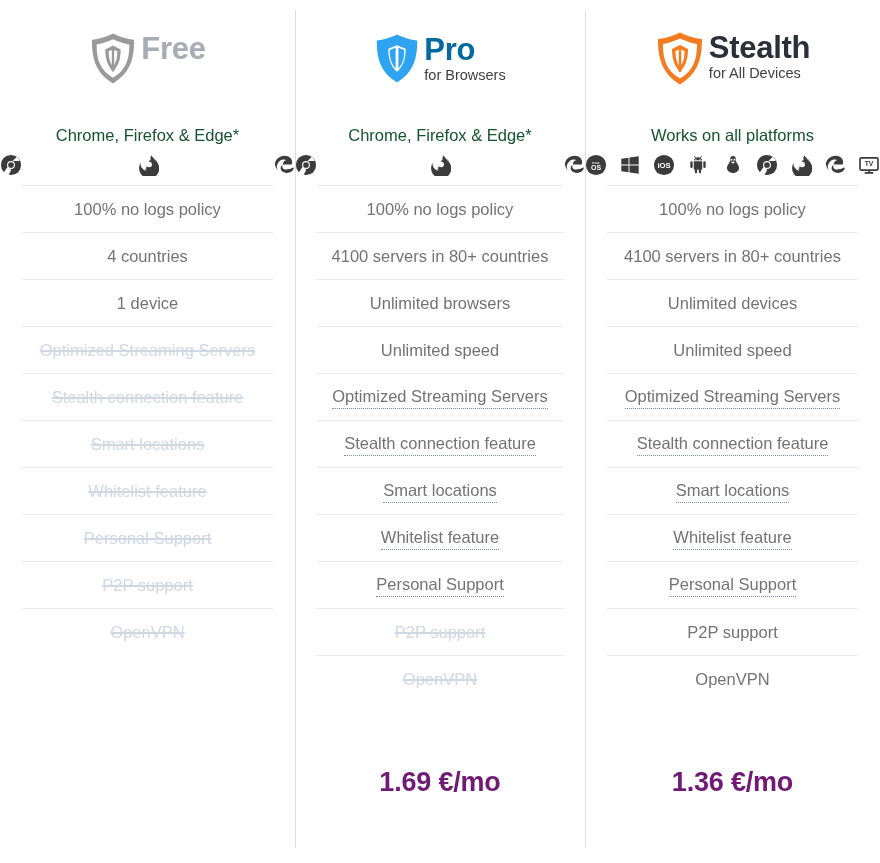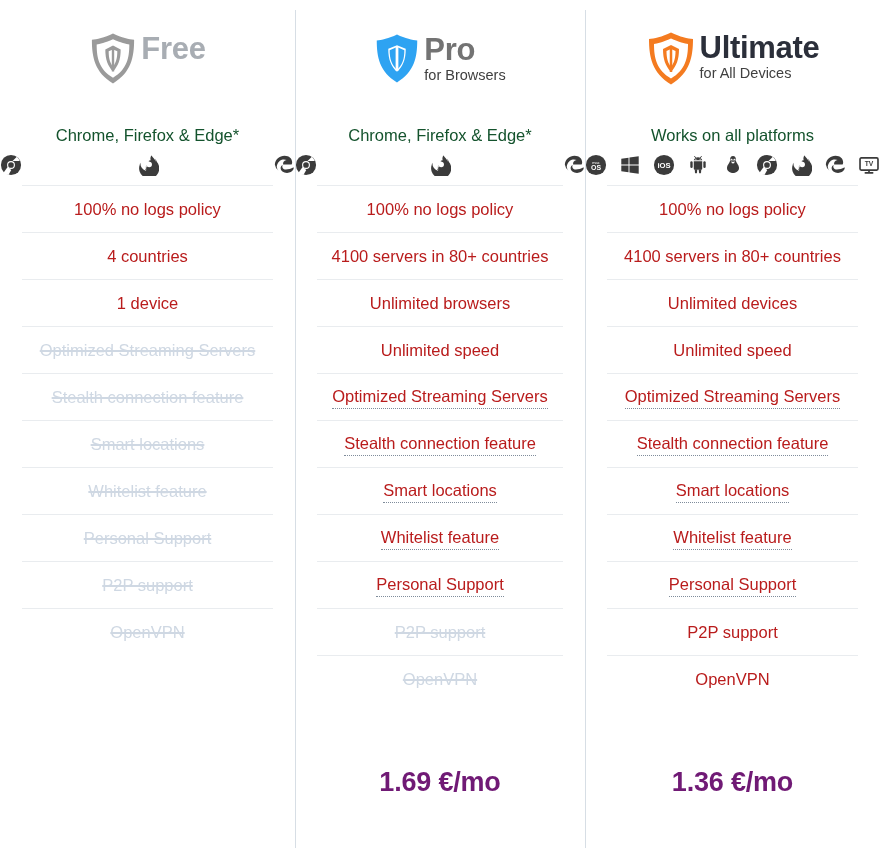--- a/index.html
+++ b/index.html
@@ -101,21 +101,21 @@
   }
   .feature {
     border-top: 1px solid #e9ecef;
     height: 47px;
     display: flex;
     align-items: center;
     justify-content: center;
     text-align: center;
     font-size: 16.5px;
     line-height: 20px;
-    color: #b91c1c;
+    color: #737373;
     padding: 0 2px;
     box-sizing: border-box;
   }
   .feature .txt { display: inline-block; }
   .feature.hinted .txt {
     border-bottom: 1.5px dotted #7f8c9b;
     padding-bottom: 2px;
   }
   .feature.off {
     color: #cfd8e3;
@@ -222,21 +222,21 @@
     <div class="plan plan-pro">
     <div class="plan-head">
       <div class="brand">
         <span class="shield"><svg width="46" height="51" viewBox="0 0 100 110" aria-hidden="true">
       <path d="M50 3 C32 12 16 15 6 16 C6 52 12 84 50 107 C88 84 94 52 94 16 C84 15 68 12 50 3 Z" fill="#2ea3f2"></path>
       <path d="M50 26 L50 84 M50 26 L31 34 C31 58 37 72 50 84 C63 72 69 58 69 34 Z" fill="#ffffff"></path>
       <path d="M50 30 L34 37 C34 57 39 69 50 80 C61 69 66 57 66 37 Z" fill="#2ea3f2"></path>
       <rect x="47" y="28" width="6" height="54" fill="#ffffff"></rect>
     </svg></span>
         <span class="brand-text">
-          <span class="plan-title pro" style="color:#737373">Pro</span>
+          <span class="plan-title pro" style="color:#0369a1">Pro</span>
           <span class="plan-sub">for Browsers</span>
         </span>
       </div>
     </div>
 
     <div class="platform-head">Chrome, Firefox &amp; Edge*</div>
     <div class="platform-icons ">
         <span>
           <svg class="pf-icon" width="22" height="22" viewBox="0 0 24 24">
             <circle cx="12" cy="12" r="11" fill="#3b3b3b"></circle>
@@ -302,21 +302,21 @@
     <div class="plan plan-ultimate">
     <div class="plan-head">
       <div class="brand">
         <span class="shield"><svg width="50" height="55" viewBox="0 0 100 110" aria-hidden="true">
     <path d="M50 3 C32 12 16 15 6 16 C6 52 12 84 50 107 C88 84 94 52 94 16 C84 15 68 12 50 3 Z
              M50 15 C34 22 22 25 16 26 C16 54 21 78 50 95 C79 78 84 54 84 26 C78 25 66 22 50 15 Z" fill="#f47b20" fill-rule="evenodd"></path>
     <path d="M50 28 L34 36 C34 57 39 70 50 82 C61 70 66 57 66 36 Z M50 36 L41 40 C41 55 44 64 50 72 C56 64 59 55 59 40 Z" fill="#f47b20" fill-rule="evenodd"></path>
     <rect x="47.5" y="30" width="5" height="52" fill="#f47b20"></rect>
   </svg></span>
         <span class="brand-text">
-          <span class="plan-title ultimate" style="color:#2b2f3a">Ultimate</span>
+          <span class="plan-title ultimate" style="color:#2b2f3a">Stealth</span>
           <span class="plan-sub">for All Devices</span>
         </span>
       </div>
     </div>
 
     <div class="platform-head">Works on all platforms</div>
     <div class="platform-icons wide">
         <span>
           <svg class="pf-icon" width="22" height="22" viewBox="0 0 24 24">
             <circle cx="12" cy="12" r="11" fill="#3b3b3b"></circle>

